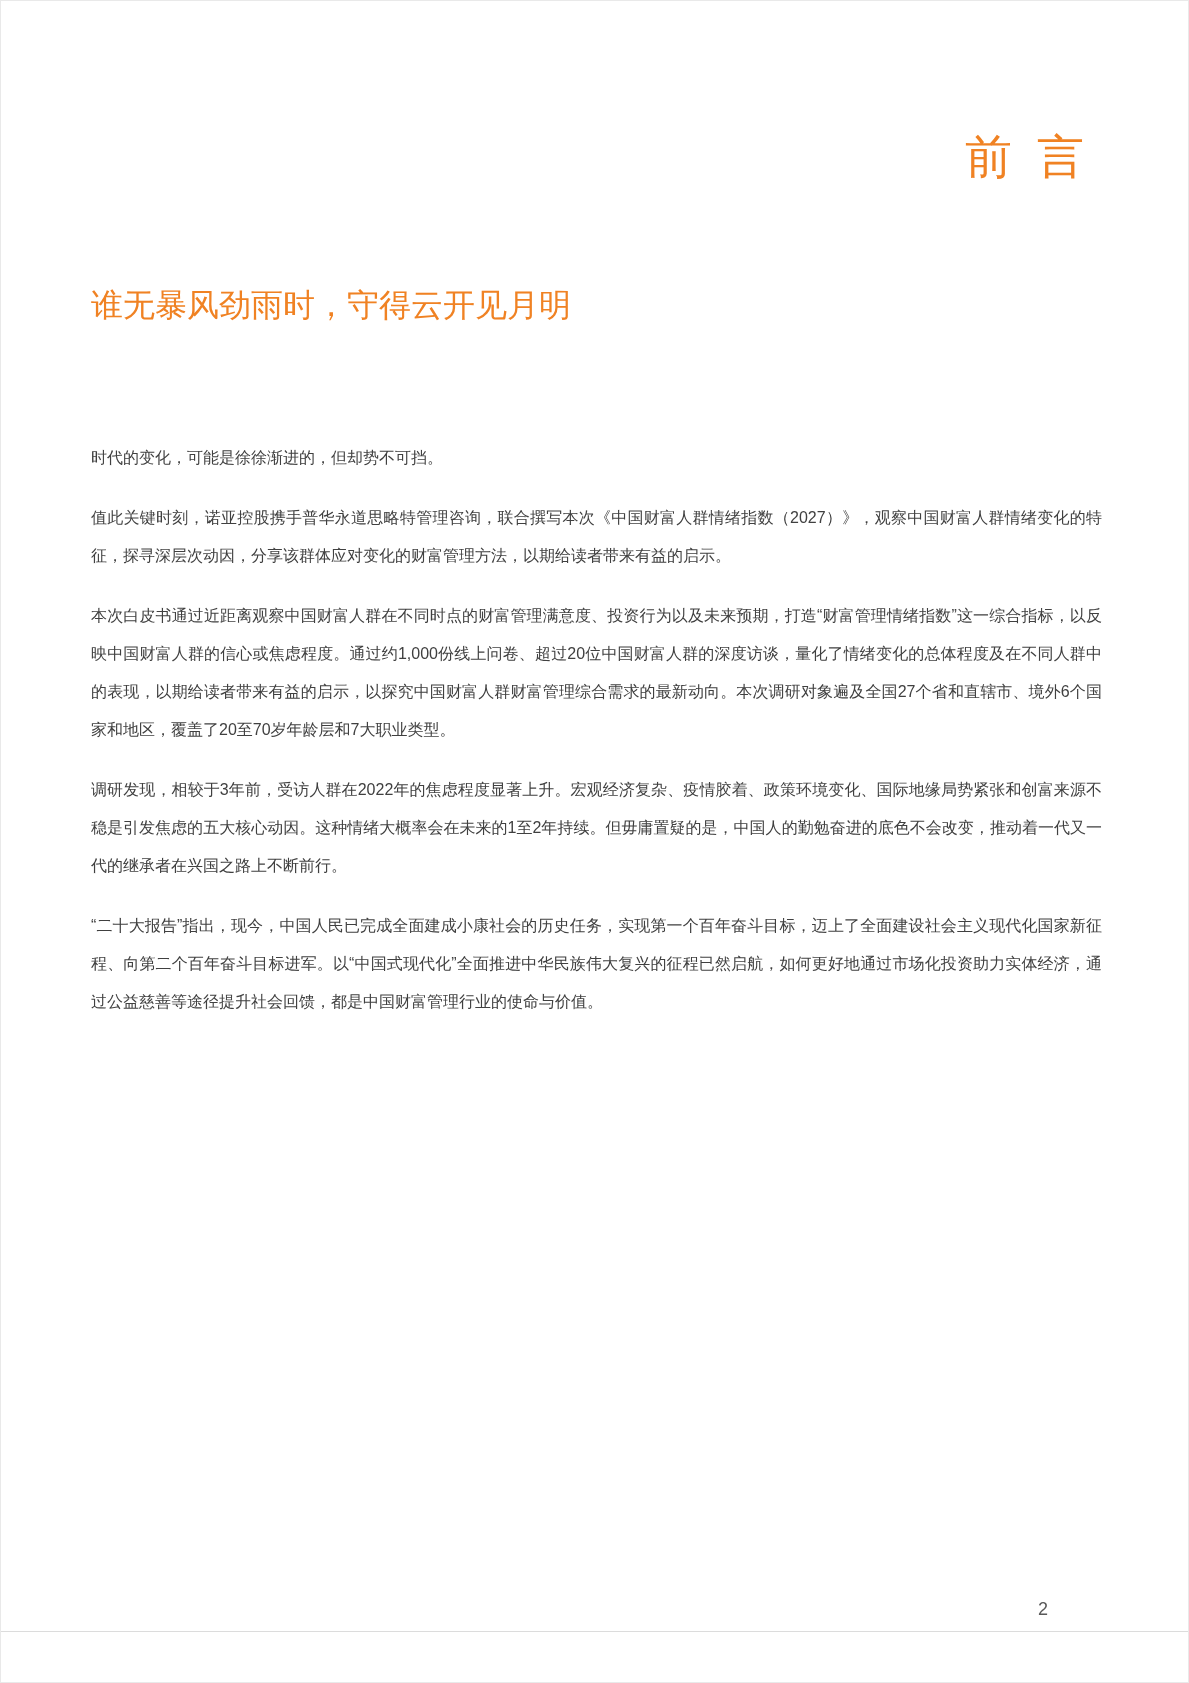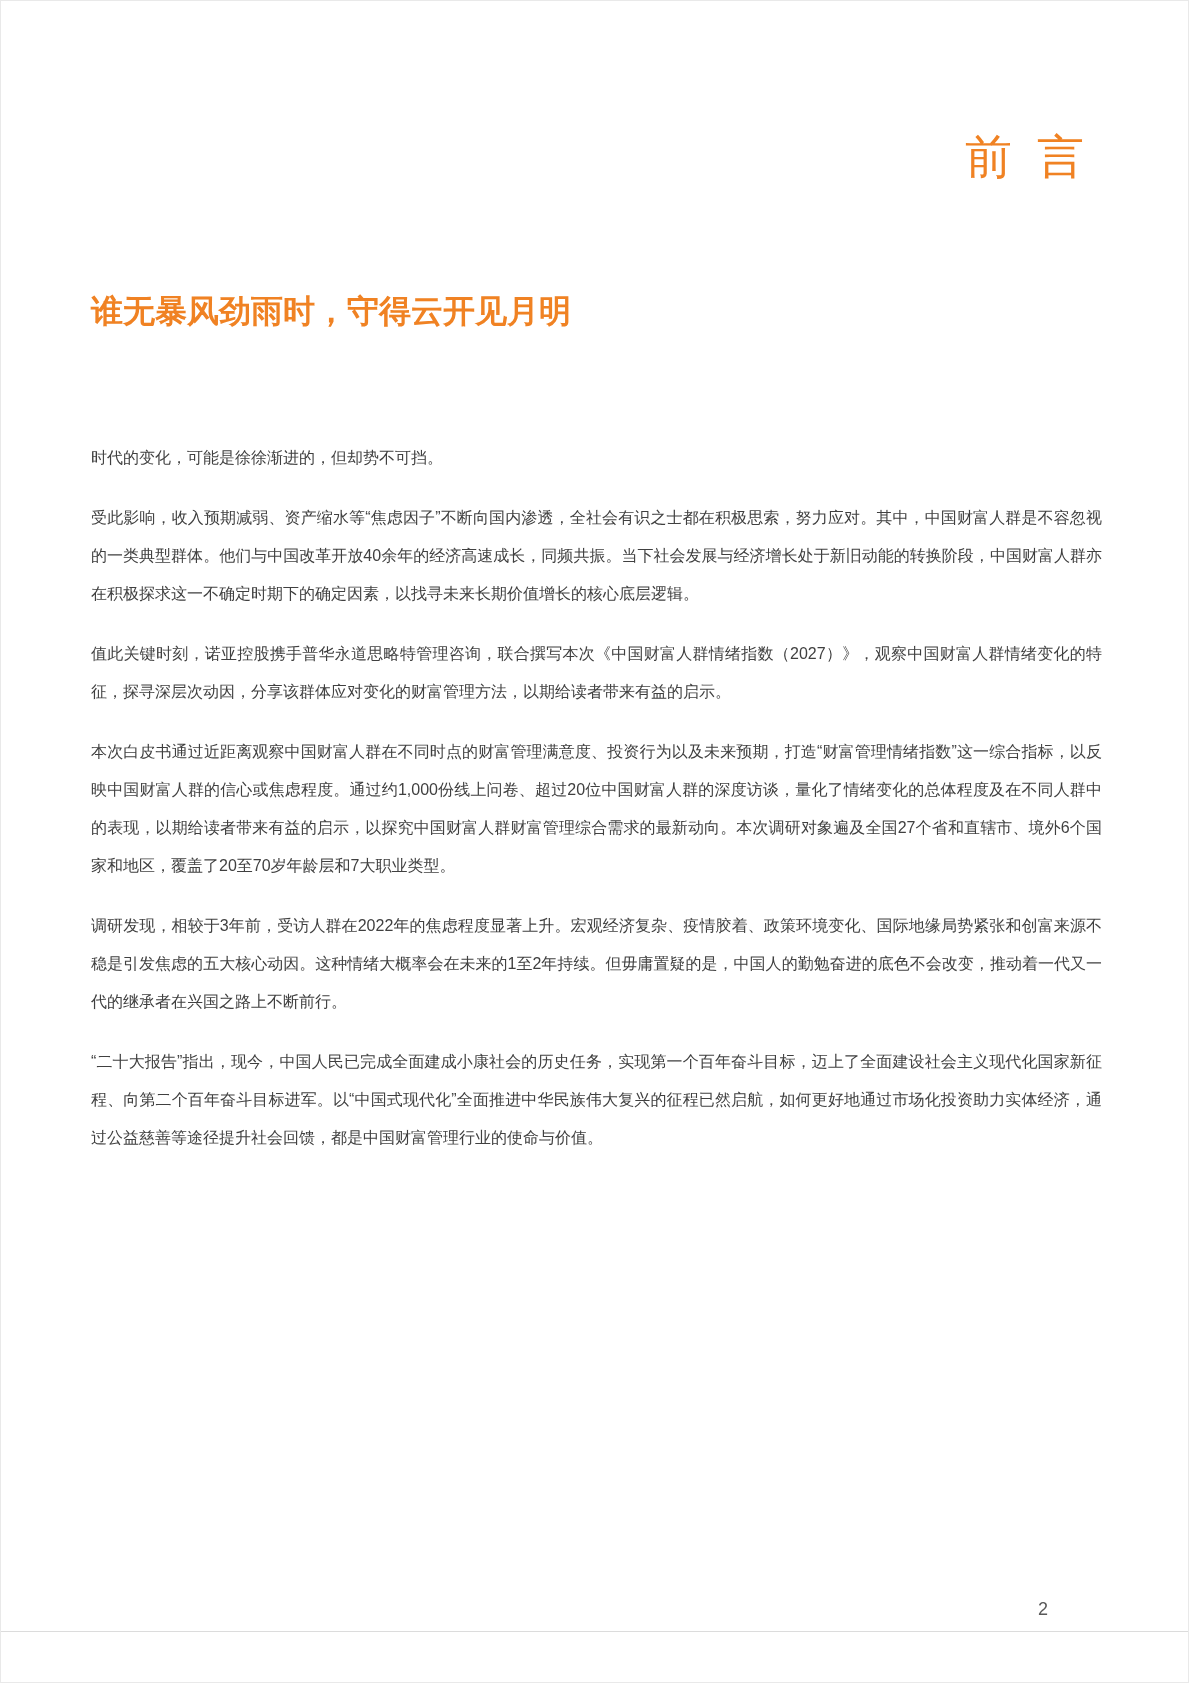--- a/index.html
+++ b/index.html
@@ -24,26 +24,26 @@
     right: 98px;
     font-size: 47px;
     line-height: 1.2;
     letter-spacing: 6px;
     font-weight: 400;
     color: #f08223;
     white-space: nowrap;
   }
   .heading {
     position: absolute;
-    top: 290px;
+    top: 284px;
     left: 90px;
     right: 88px;
     font-size: 32px;
     line-height: 1.3;
-    font-weight: 700;
+    font-weight: 400;
     color: #f08223;
   }
   .content {
     position: absolute;
     top: 438px;
     left: 90px;
     right: 86px;
     font-size: 16px;
     line-height: 38px;
     color: #404040;
@@ -73,21 +73,20 @@
 <body>
 
 <div class="page">
 
   <div class="kicker">前 言</div>
 
   <h1 class="heading">谁无暴风劲雨时，守得云开见月明</h1>
 
   <div class="content">
     <p>时代的变化，可能是徐徐渐进的，但却势不可挡。</p>
-    <p>受此影响，收入预期减弱、资产缩水等“焦虑因子”不断向国内渗透，全社会有识之士都在积极思索，努力应对。其中，中国财富人群是不容忽视的一类典型群体。他们与中国改革开放40余年的经济高速成长，同频共振。当下社会发展与经济增长处于新旧动能的转换阶段，中国财富人群亦在积极探求这一不确定时期下的确定因素，以找寻未来长期价值增长的核心底层逻辑。</p>
     <p>值此关键时刻，诺亚控股携手普华永道思略特管理咨询，联合撰写本次《中国财富人群情绪指数（2027）》，观察中国财富人群情绪变化的特征，探寻深层次动因，分享该群体应对变化的财富管理方法，以期给读者带来有益的启示。</p>
     <p>本次白皮书通过近距离观察中国财富人群在不同时点的财富管理满意度、投资行为以及未来预期，打造“财富管理情绪指数”这一综合指标，以反映中国财富人群的信心或焦虑程度。通过约1,000份线上问卷、超过20位中国财富人群的深度访谈，量化了情绪变化的总体程度及在不同人群中的表现，以期给读者带来有益的启示，以探究中国财富人群财富管理综合需求的最新动向。本次调研对象遍及全国27个省和直辖市、境外6个国家和地区，覆盖了20至70岁年龄层和7大职业类型。</p>
     <p>调研发现，相较于3年前，受访人群在2022年的焦虑程度显著上升。宏观经济复杂、疫情胶着、政策环境变化、国际地缘局势紧张和创富来源不稳是引发焦虑的五大核心动因。这种情绪大概率会在未来的1至2年持续。但毋庸置疑的是，中国人的勤勉奋进的底色不会改变，推动着一代又一代的继承者在兴国之路上不断前行。</p>
     <p>“二十大报告”指出，现今，中国人民已完成全面建成小康社会的历史任务，实现第一个百年奋斗目标，迈上了全面建设社会主义现代化国家新征程、向第二个百年奋斗目标进军。以“中国式现代化”全面推进中华民族伟大复兴的征程已然启航，如何更好地通过市场化投资助力实体经济，通过公益慈善等途径提升社会回馈，都是中国财富管理行业的使命与价值。</p>
   </div>
 
   <div class="page-number">2</div>
 
   <div class="footer-rule"></div>
 

